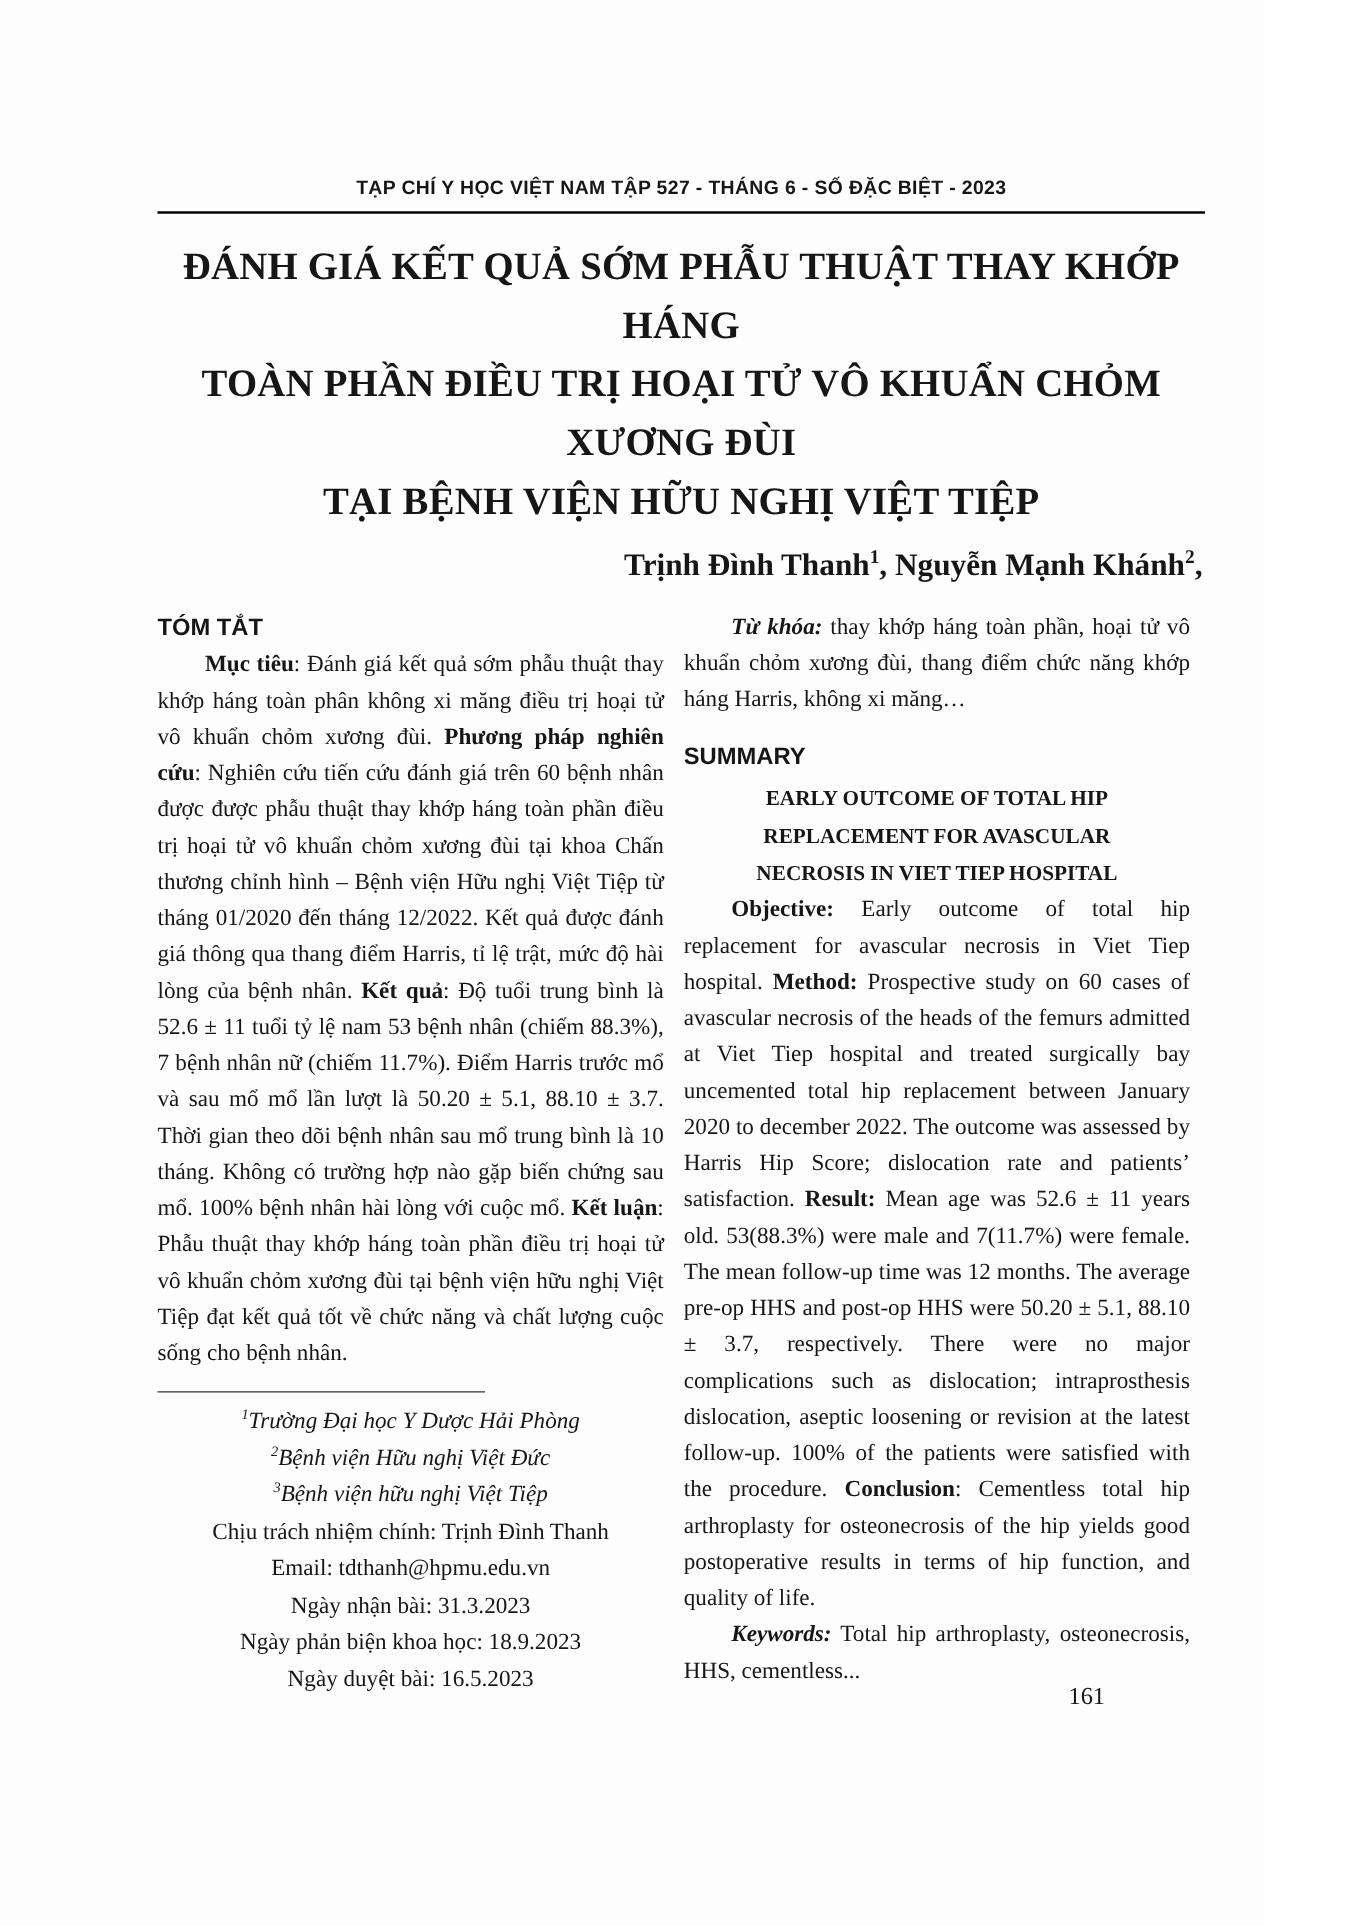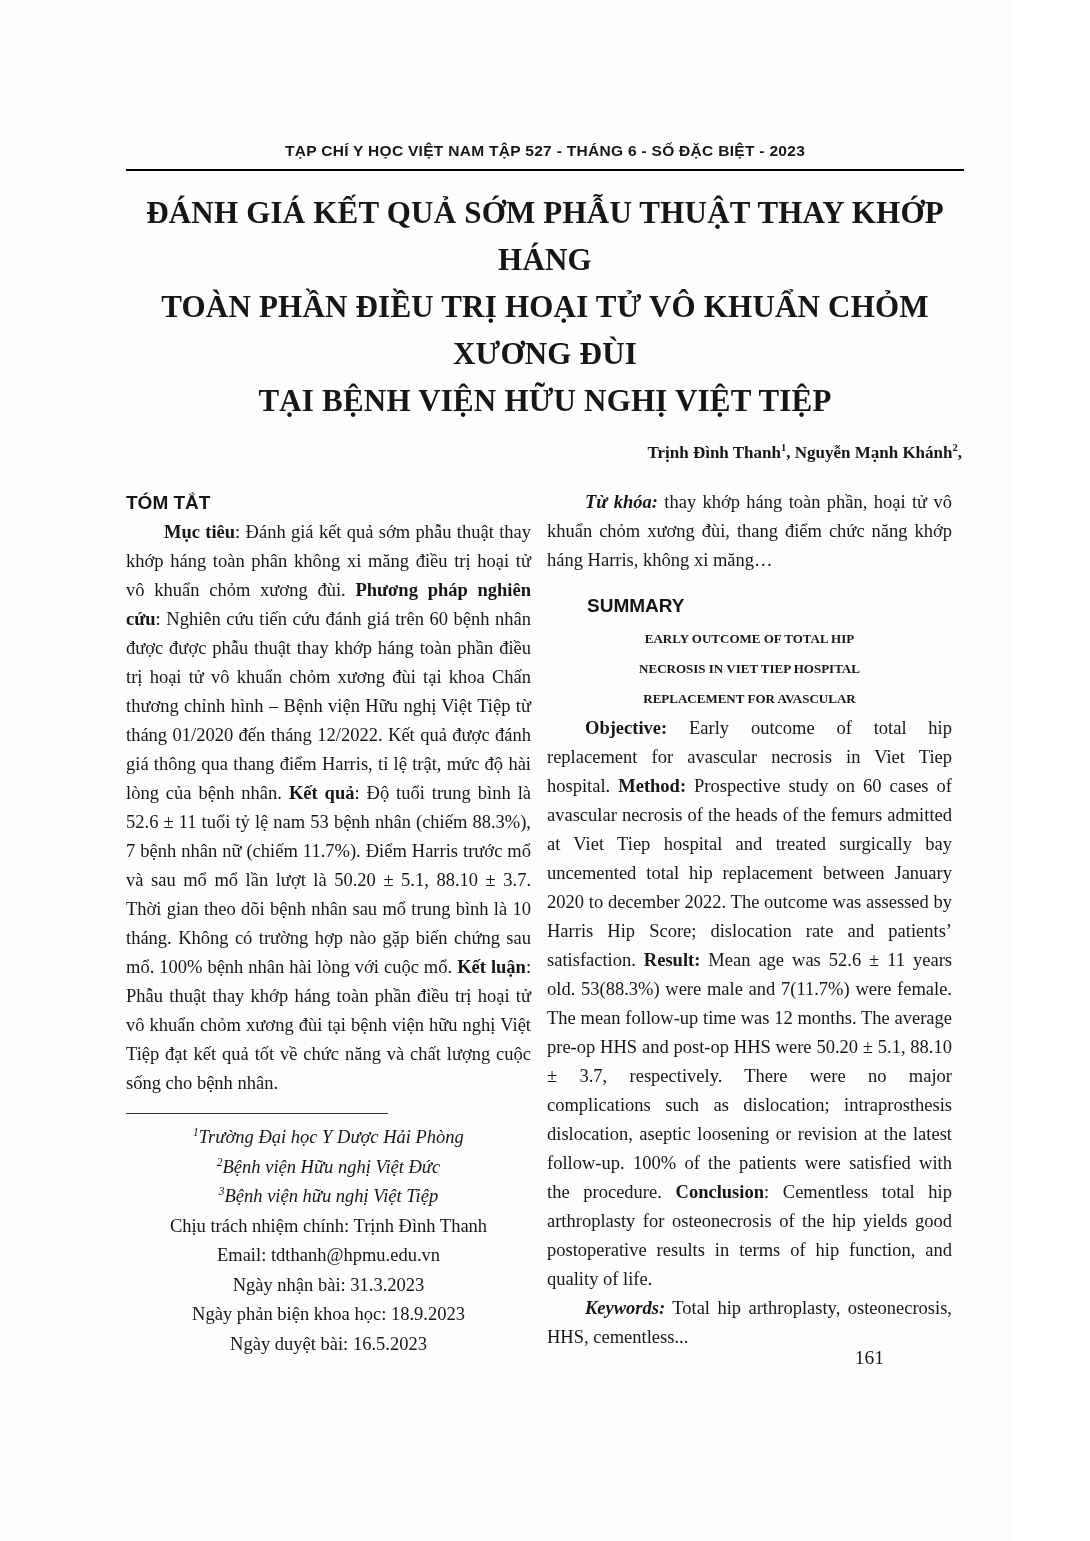--- a/index.html
+++ b/index.html
@@ -30,21 +30,21 @@
     font-size: 31px;
     font-weight: 700;
     text-align: center;
     line-height: 47px;
     letter-spacing: 0.2px;
   }
   .article-title .tline { display: block; }
 
   .authors {
     margin-top: 12px;
-    font-size: 17px;
+    font-size: 25px;
     font-weight: 700;
     text-align: right;
     line-height: 34px;
     padding-right: 2px;
   }
 
   .columns { display: flex; gap: 16px; margin-top: 18px; }
   .col {
     width: 405px;
     font-size: 18.5px;
@@ -53,41 +53,41 @@
   }
 
   .section-heading {
     font-family: "Liberation Sans", sans-serif;
     font-weight: 700;
     font-size: 19px;
     line-height: 30px;
     margin: 0;
     text-align: left;
   }
-  .summary-heading { margin-top: 16px; margin-left: 40px; }
+  .summary-heading { margin-top: 16px; }
 
   .para { margin: 0; text-indent: 38px; }
 
   sup { font-size: 0.62em; line-height: 0; }
   .b { font-weight: 700; }
   .i { font-style: italic; }
 
   .footnote-rule {
     border: none;
     border-top: 1.5px solid #333;
     width: 262px;
     margin: 15px 0 9px 0;
   }
   .footnotes { text-align: center; }
   .footnote-line { line-height: 29.5px; }
 
   .summary-title {
     font-weight: 700;
     text-align: center;
-    font-size: 13px;
+    font-size: 17px;
     line-height: 30px;
     margin-top: 3px;
   }
   .summary-title .tline { display: block; }
 
   .keywords-en { margin-top: 0; font-family: Liberation Serif, serif; }
 
   .page-number {
     position: absolute;
     right: 128px;
@@ -135,22 +135,22 @@
         </div>
       </div>
 
       <div class="col">
         <p class="para"><span class="b i">Từ khóa:</span><span> thay khớp háng toàn phần, hoại tử vô khuẩn chỏm xương đùi, thang điểm chức năng khớp háng Harris, không xi măng…</span></p>
 
         <div class="section-heading summary-heading">SUMMARY</div>
 
         <div class="summary-title">
           <span class="tline">EARLY OUTCOME OF TOTAL HIP</span>
+          <span class="tline">REPLACEMENT FOR AVASCULAR</span>
           <span class="tline">NECROSIS IN VIET TIEP HOSPITAL</span>
-          <span class="tline">REPLACEMENT FOR AVASCULAR</span>
         </div>
 
         <p class="para"><span class="b">Objective:</span><span> Early outcome of total hip replacement for avascular necrosis in Viet Tiep hospital. </span><span class="b">Method:</span><span> Prospective study on 60 cases of avascular necrosis of the heads of the femurs admitted at Viet Tiep hospital and treated surgically bay uncemented total hip replacement between January 2020 to december 2022. The outcome was assessed by Harris Hip Score; dislocation rate and patients’ satisfaction. </span><span class="b">Result:</span><span> Mean age was 52.6 ± 11 years old. 53(88.3%) were male and 7(11.7%) were female. The mean follow-up time was 12  months. The average pre-op HHS and post-op HHS were 50.20 ± 5.1, 88.10 ± 3.7, respectively. There were no major complications such as dislocation; intraprosthesis dislocation, aseptic loosening or revision at the latest follow-up. 100% of the patients were satisfied with the procedure. </span><span class="b">Conclusion</span><span>: Cementless total hip arthroplasty for osteonecrosis of the hip yields good postoperative results in terms of hip function, and quality of life.</span></p>
 
         <p class="para keywords-en"><span class="b i">Keywords:</span><span> Total hip arthroplasty, osteonecrosis, HHS, cementless...</span></p>
       </div>
 
     </div>
   </div>
 

